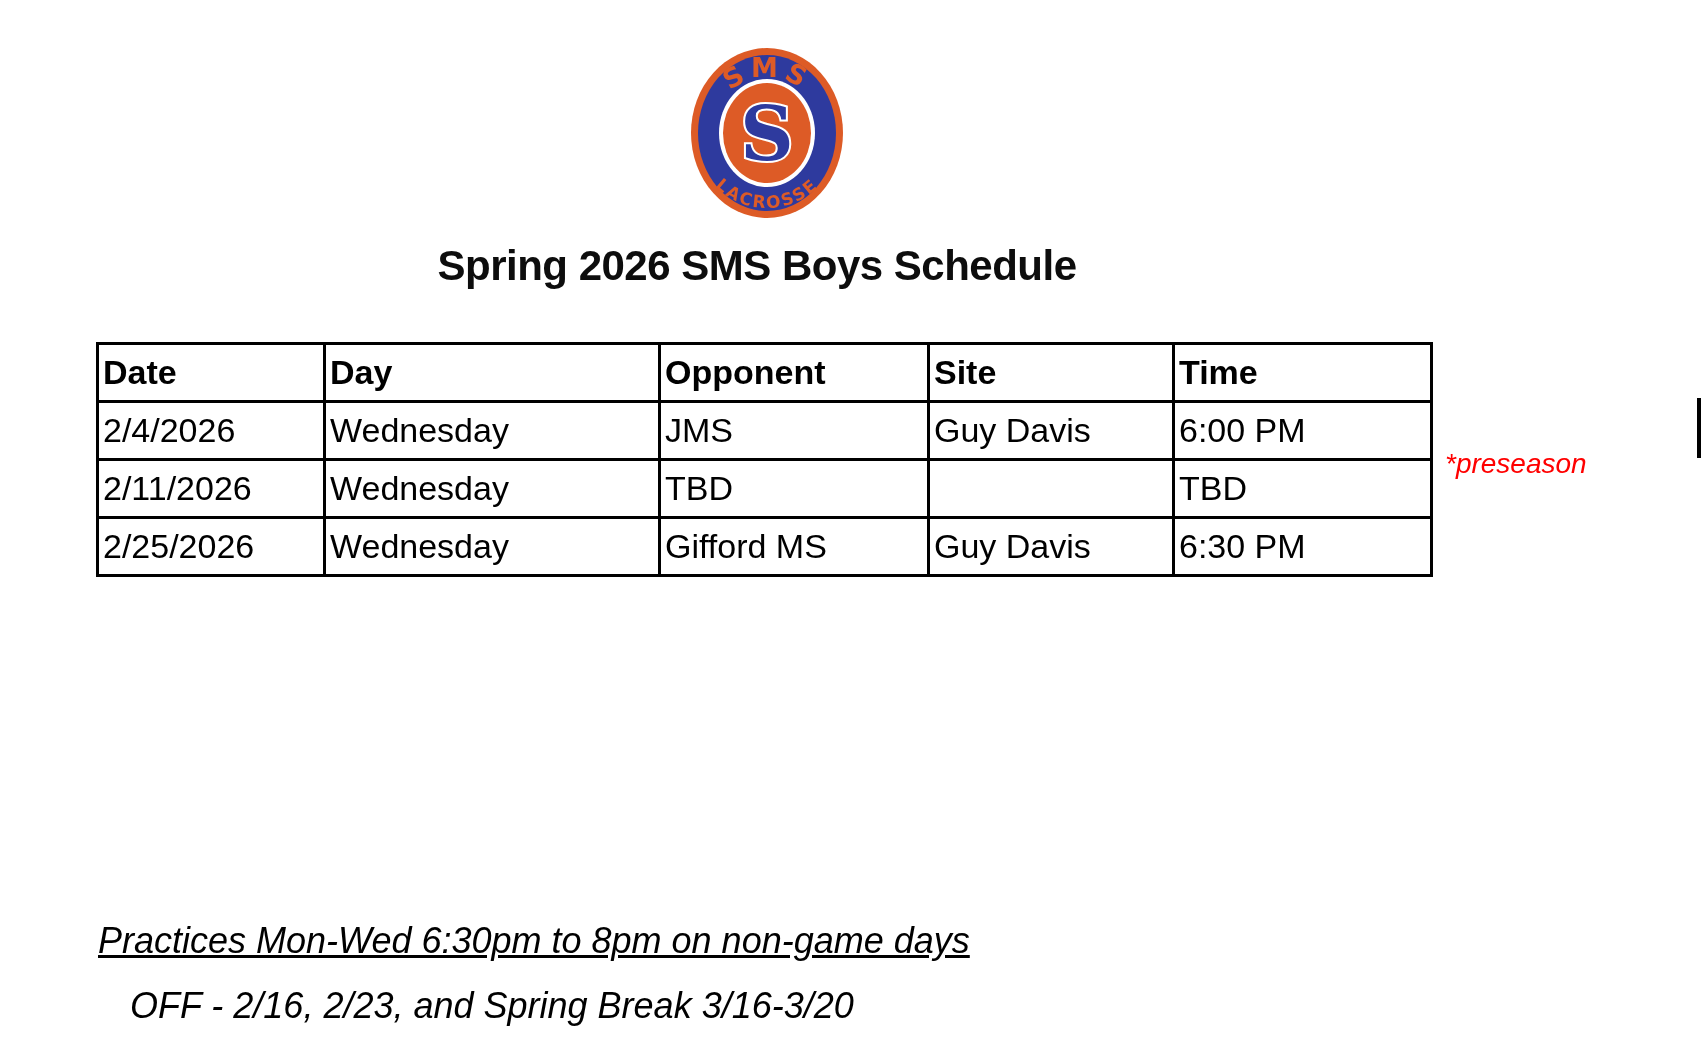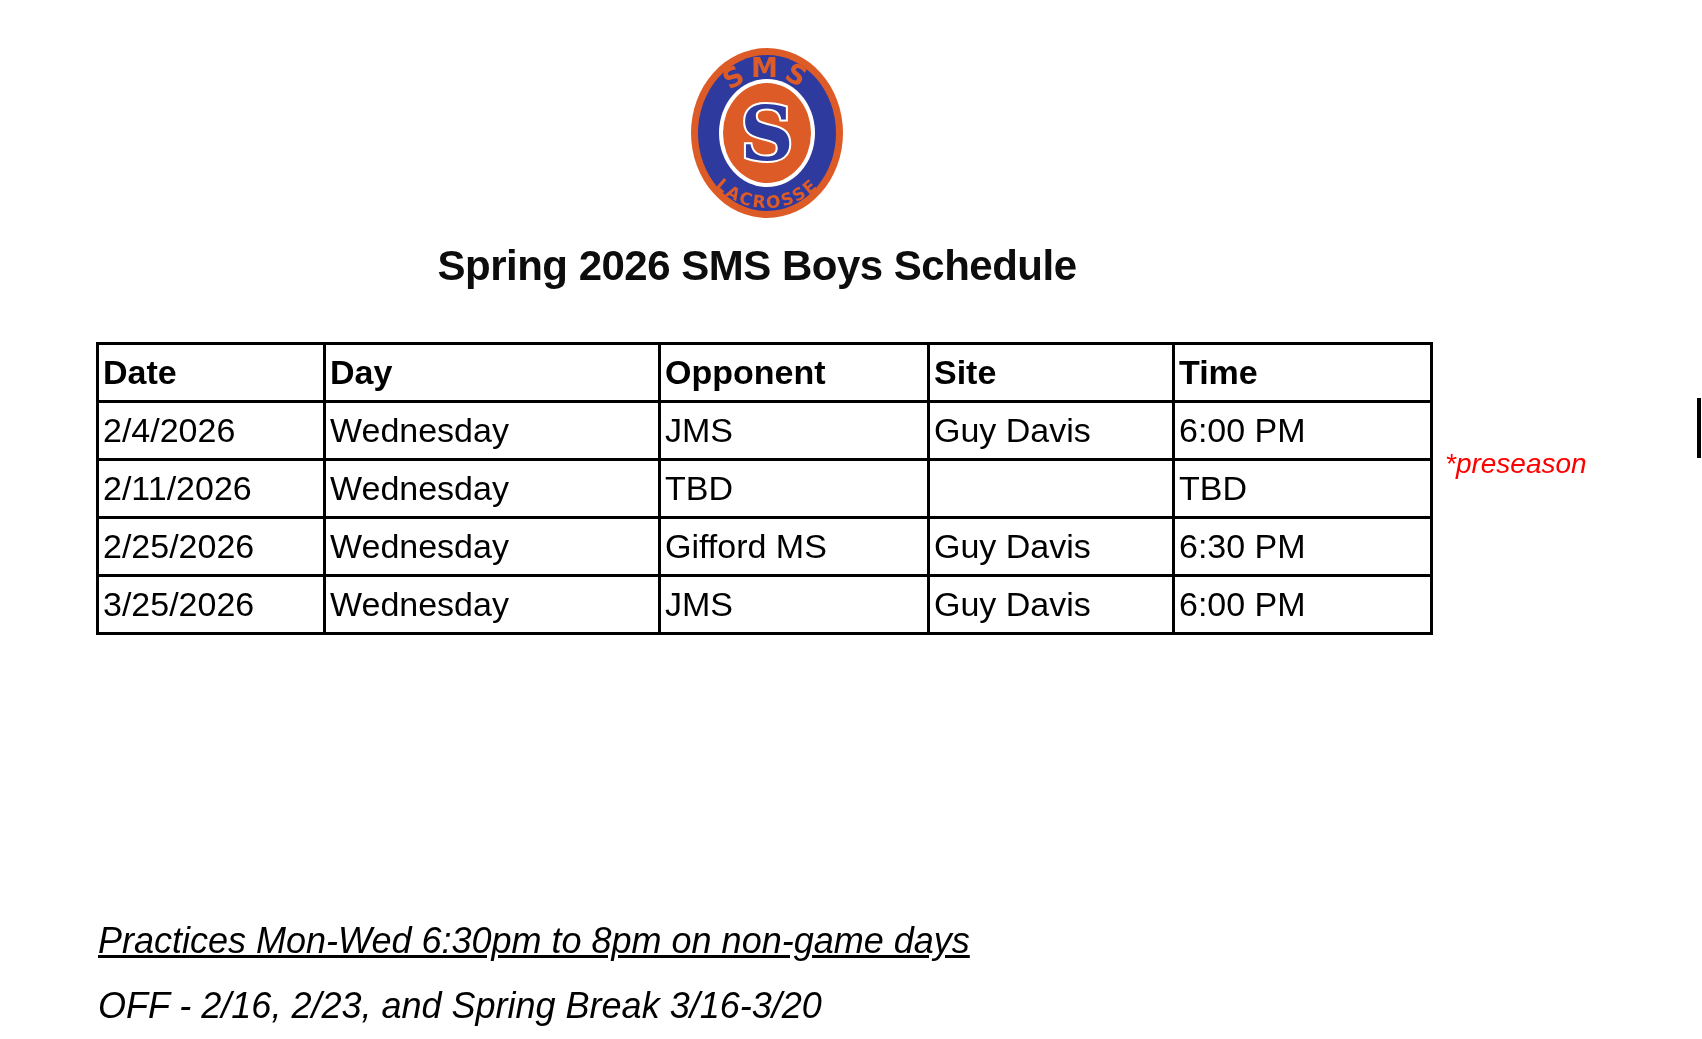--- a/index.html
+++ b/index.html
@@ -70,21 +70,21 @@
   }
 
   
   .note {
     position:absolute; left:98px;
     font-size:36px; font-style:italic; line-height:44px;
     color:#000;
     white-space:nowrap;
   }
   .note.n1 { top:919px;text-decoration:underline; }
-  .note.n2 { top:984px; }
+  .note.n2 { top:984px;margin-left:32px; }
 </style>
 </head>
 <body>
 
 <div class="logo-wrap">
   <svg viewBox="0 0 152 170">
     <ellipse cx="76" cy="85" rx="76" ry="85" fill="#DD5B26"></ellipse>
     <ellipse cx="76" cy="85" rx="69" ry="78" fill="#2E3A9E"></ellipse>
     <ellipse cx="76" cy="85" rx="48" ry="54" fill="#FFFFFF"></ellipse>
     <ellipse cx="76" cy="85" rx="44" ry="50" fill="#DD5B26"></ellipse>
@@ -134,27 +134,20 @@
       <td></td>
       <td>TBD</td>
     </tr>
     <tr>
       <td>2/25/2026</td>
       <td>Wednesday</td>
       <td>Gifford MS</td>
       <td>Guy Davis</td>
       <td>6:30 PM</td>
     </tr>
-    <tr>
-      <td>3/25/2026</td>
-      <td>Wednesday</td>
-      <td>JMS</td>
-      <td>Guy Davis</td>
-      <td>6:00 PM</td>
-    </tr>
   </tbody>
 </table>
 
 <div class="preseason-note">*preseason</div>
 
 <div class="text-caret"></div>
 
 <div class="note n1">Practices Mon-Wed 6:30pm to 8pm on non-game days</div>
 <div class="note n2">OFF - 2/16, 2/23, and Spring Break 3/16-3/20</div>
 

